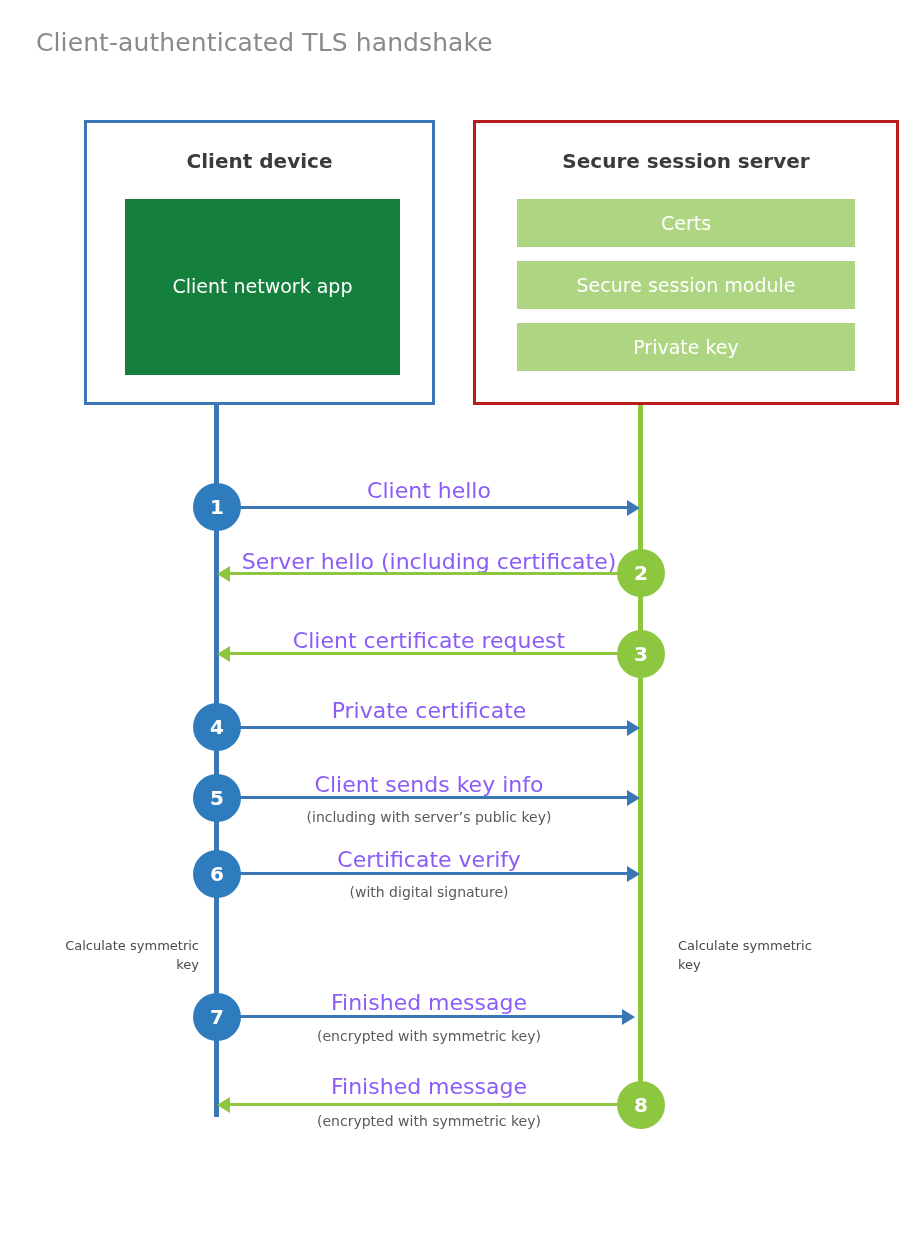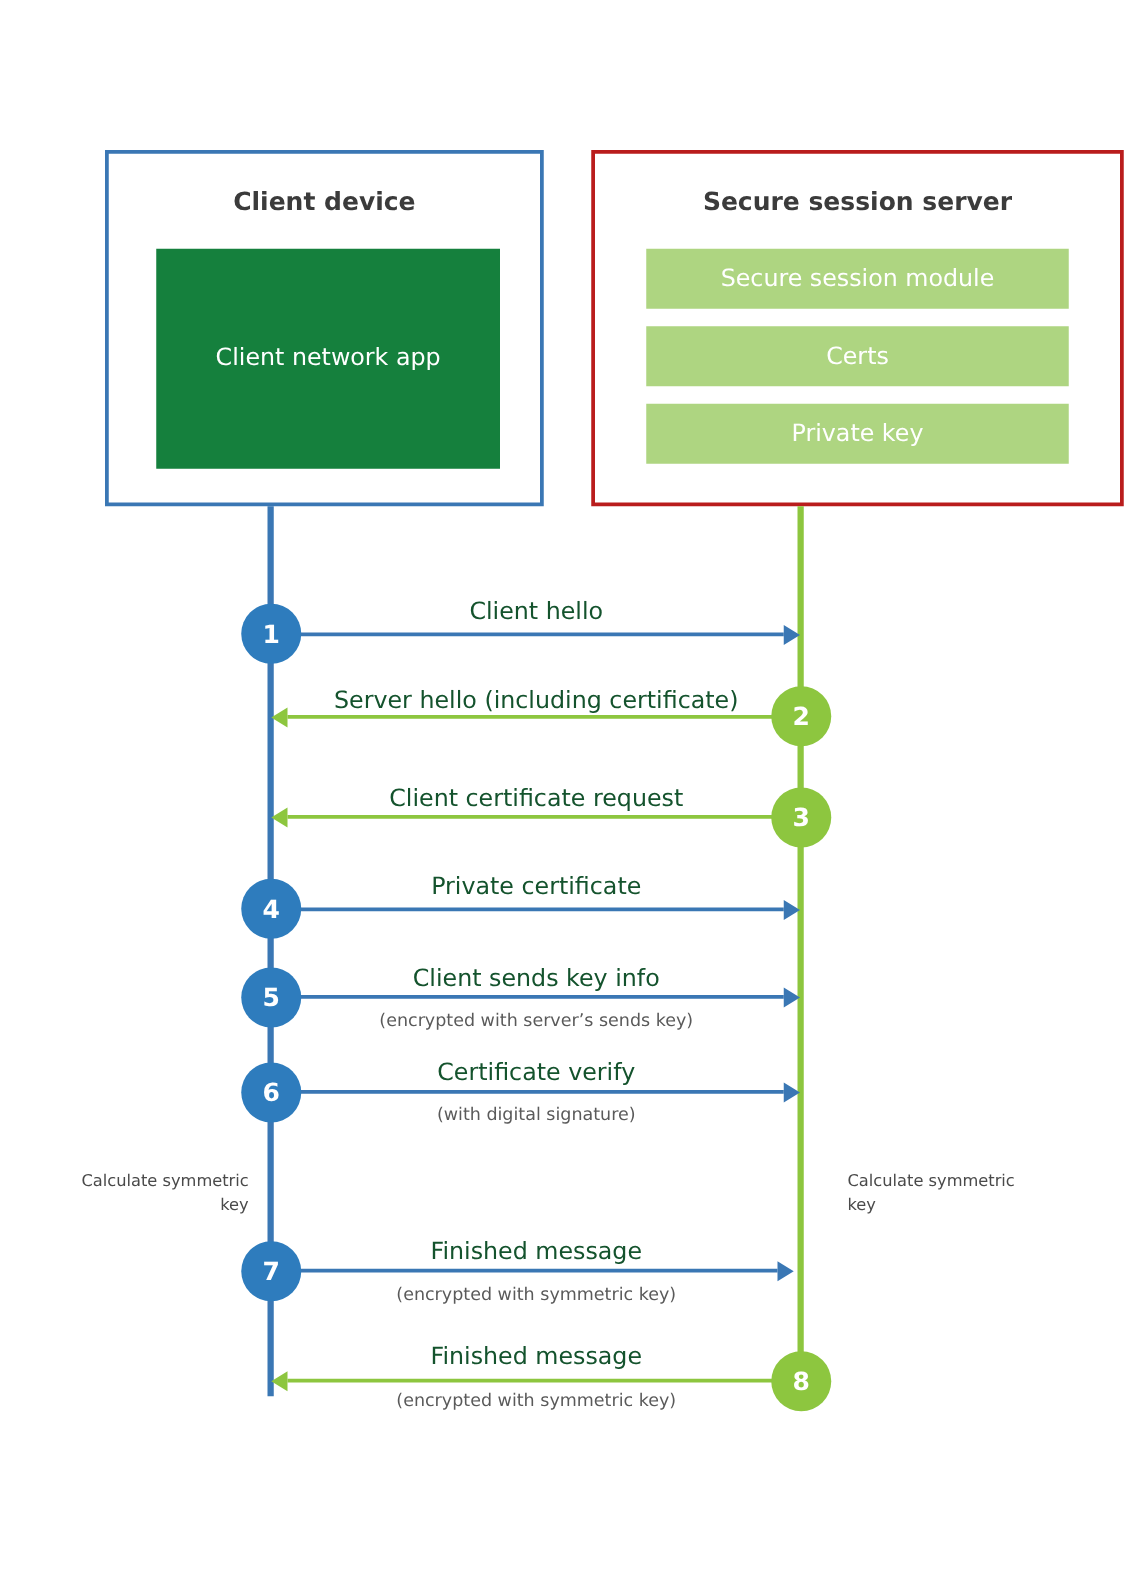--- a/index.html
+++ b/index.html
@@ -56,48 +56,49 @@
   .step-badge{
     position:absolute;width:48px;height:48px;border-radius:50%;
     display:flex;align-items:center;justify-content:center;
     color:#ffffff;font-size:20px;font-weight:700;
   }
   .step-badge.blue{background:#2e7cbd;}
   .step-badge.green{background:#8dc63f;}
 
   .msg-label{
     position:absolute;text-align:center;
-    font-size:19px;color:#14532d;white-space:nowrap;
+    font-size:22px;color:#8b5cf6;white-space:nowrap;
   }
   .msg-sublabel{
     position:absolute;text-align:center;
     font-size:14px;color:#5a5a5a;white-space:nowrap;
   }
 
   
   .note{position:absolute;font-size:13px;line-height:1.45;color:#4a4a4a;}
   .note.right-align{text-align:right;}
   .note.left-align{text-align:left;}
 </style>
 </head>
 <body>
 
 <div id="stage">
 
+  <div class="title">Client-authenticated TLS handshake</div>
 
   <div class="actor-box client">
     <div class="actor-title">Client device</div>
     <div class="client-app">Client network app</div>
   </div>
 
   <div class="actor-box server">
     <div class="actor-title">Secure session server</div>
     <div class="server-bars">
+      <div class="server-bar">Certs</div>
       <div class="server-bar">Secure session module</div>
-      <div class="server-bar">Certs</div>
       <div class="server-bar">Private key</div>
     </div>
   </div>
 
   <div class="lifeline client"></div>
   <div class="lifeline server"></div>
 
   <div class="msg-label" style="left:217px;top:478px;width:424px;">Client hello</div>
   <div class="msg-line blue" style="left:217px;top:506px;width:410px;"></div>
   <div class="arrowhead right blue" style="left:627px;top:500px;"></div>
@@ -114,21 +115,21 @@
   <div class="step-badge green" style="left:617px;top:630px;">3</div>
 
   <div class="msg-label" style="left:217px;top:698px;width:424px;">Private certificate</div>
   <div class="msg-line blue" style="left:217px;top:726px;width:410px;"></div>
   <div class="arrowhead right blue" style="left:627px;top:720px;"></div>
   <div class="step-badge blue" style="left:193px;top:703px;">4</div>
 
   <div class="msg-label" style="left:217px;top:772px;width:424px;">Client sends key info</div>
   <div class="msg-line blue" style="left:217px;top:796px;width:410px;"></div>
   <div class="arrowhead right blue" style="left:627px;top:790px;"></div>
-  <div class="msg-sublabel" style="left:217px;top:809px;width:424px;">(encrypted with server’s sends key)</div>
+  <div class="msg-sublabel" style="left:217px;top:809px;width:424px;">(including with server’s public key)</div>
   <div class="step-badge blue" style="left:193px;top:774px;">5</div>
 
   <div class="msg-label" style="left:217px;top:847px;width:424px;">Certificate verify</div>
   <div class="msg-line blue" style="left:217px;top:872px;width:410px;"></div>
   <div class="arrowhead right blue" style="left:627px;top:866px;"></div>
   <div class="msg-sublabel" style="left:217px;top:884px;width:424px;">(with digital signature)</div>
   <div class="step-badge blue" style="left:193px;top:850px;">6</div>
 
   <div class="msg-label" style="left:217px;top:990px;width:424px;">Finished message</div>
   <div class="msg-line blue" style="left:217px;top:1015px;width:405px;"></div>

